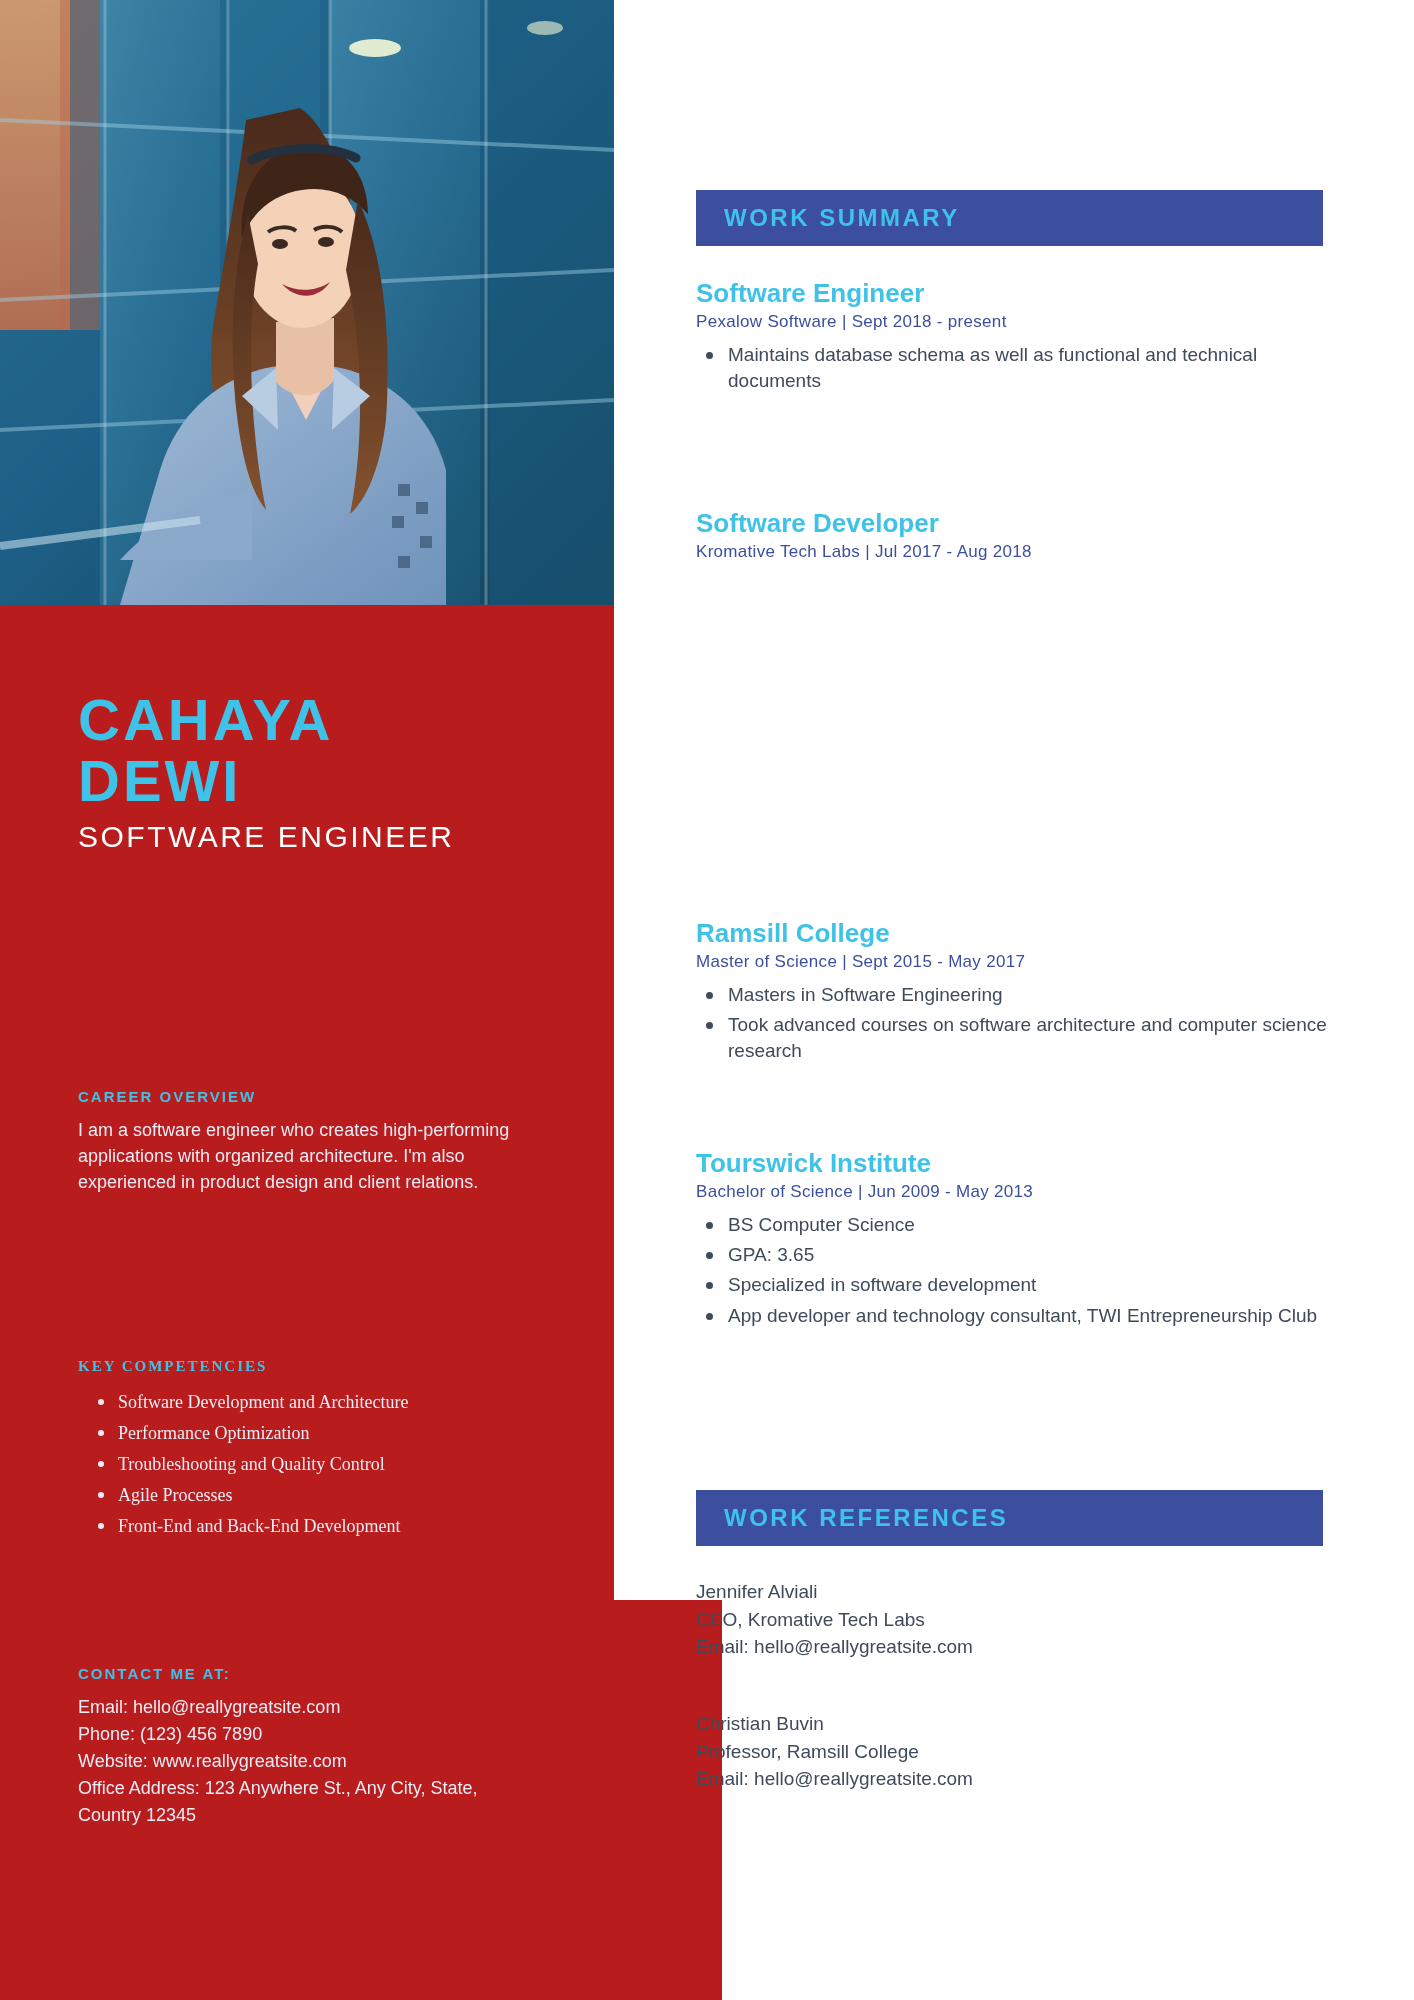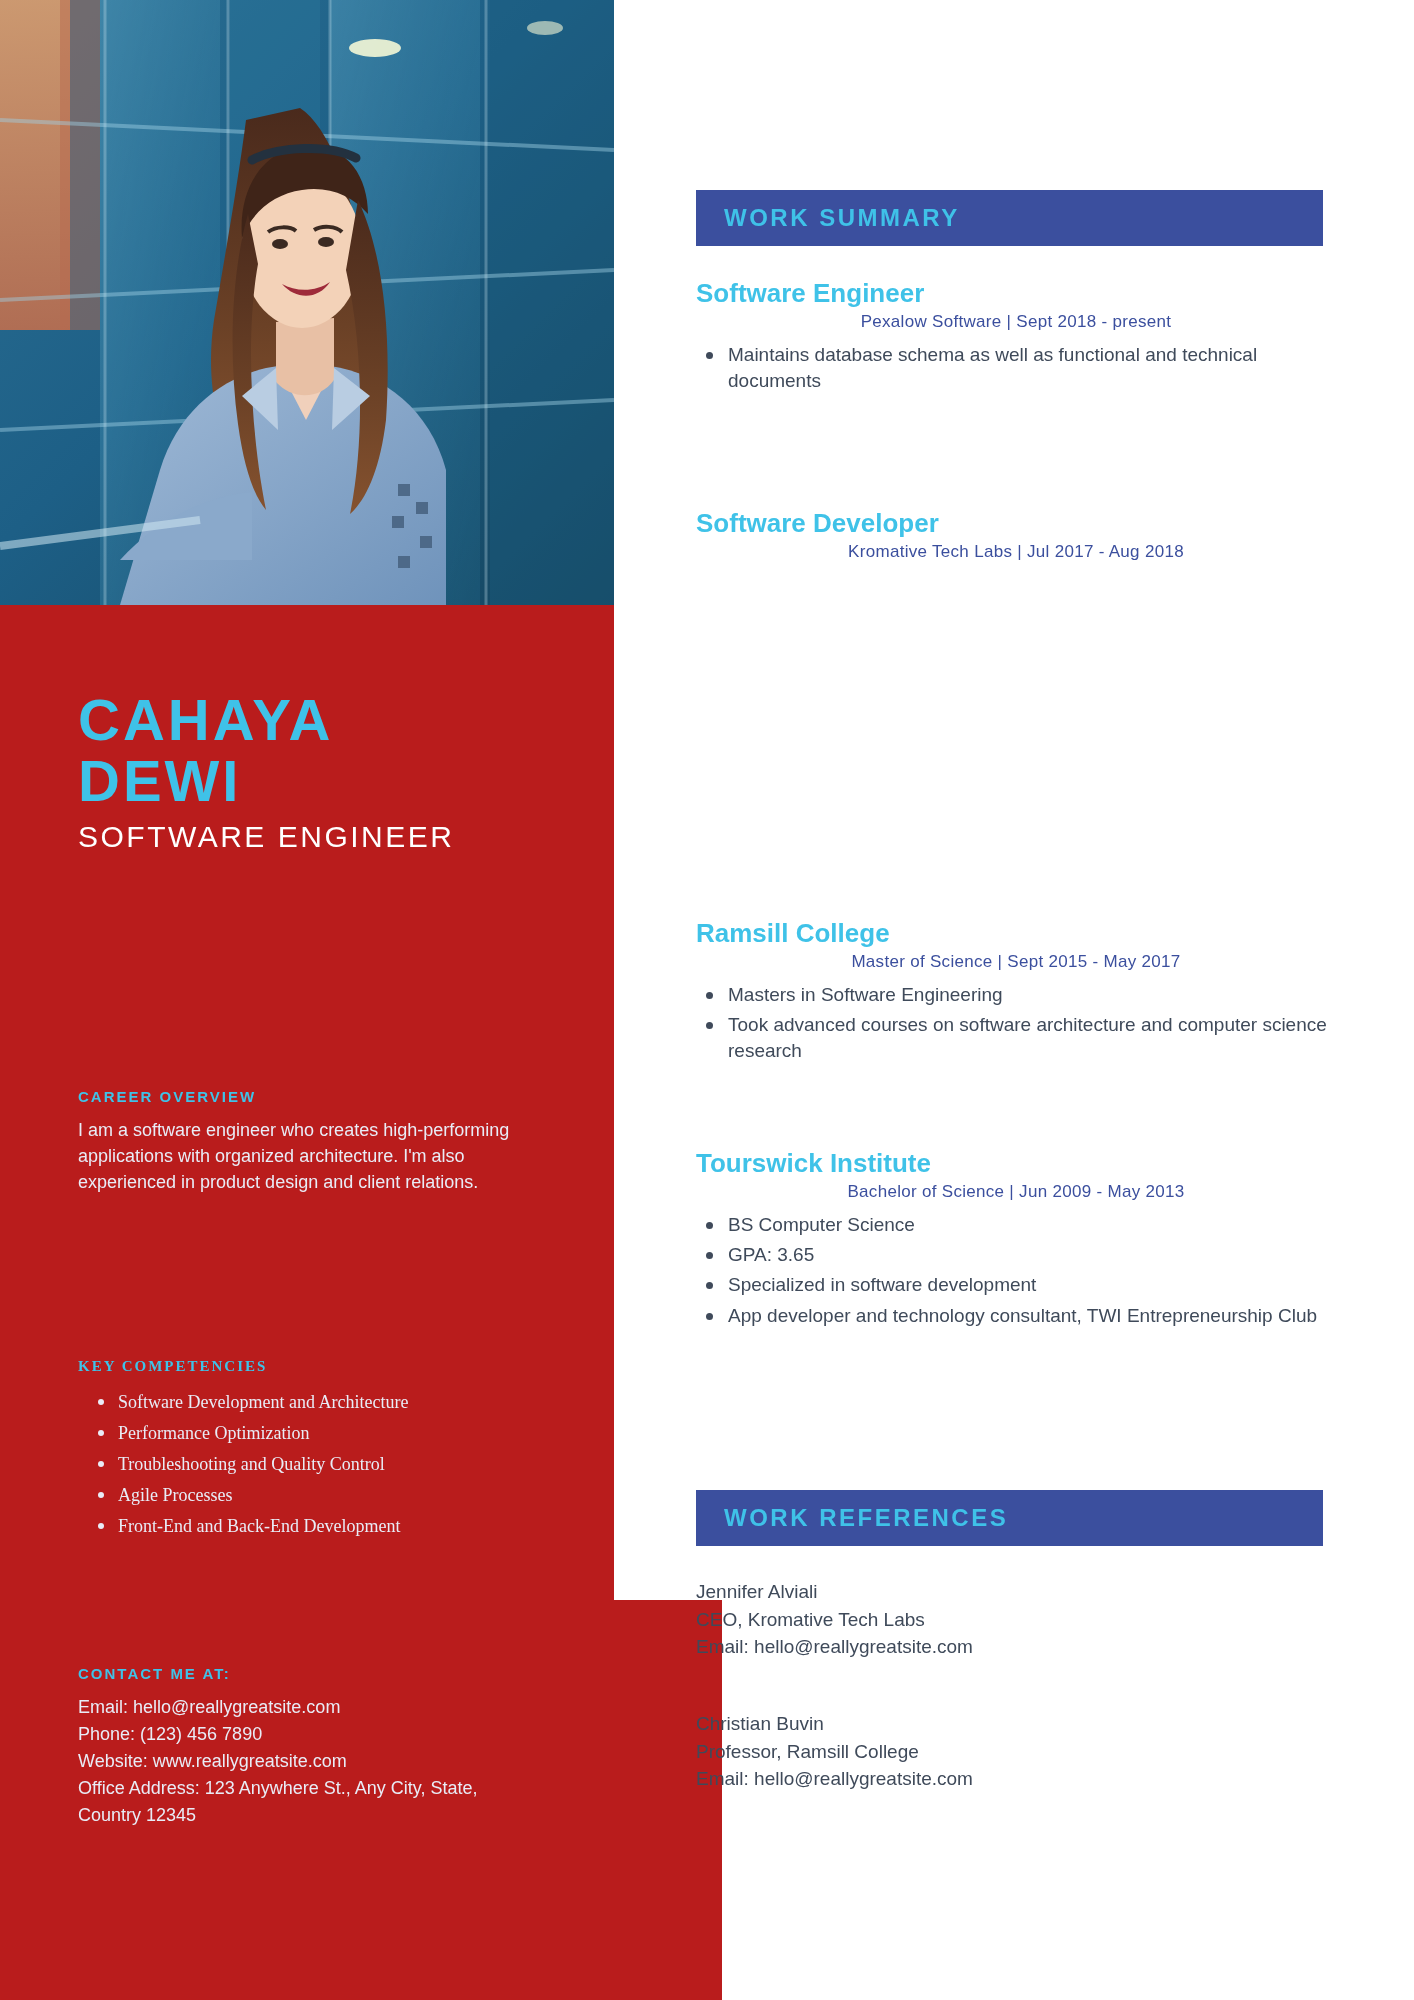--- a/index.html
+++ b/index.html
@@ -146,21 +146,20 @@
     color: #3fc2e8;
     font-size: 26px;
     font-weight: bold;
     margin: 0 0 3px 0;
   }
   .entry-sub {
     color: #3b4f9e;
     font-size: 17px;
     margin: 0 0 10px 0;
     letter-spacing: 0.3px;
-    text-align: center;
   }
   .entry-list {
     list-style: none;
     margin: 0;
     padding: 0;
     color: #3f4a5a;
     font-size: 19px;
     line-height: 1.38;
   }
   .entry-list li {

